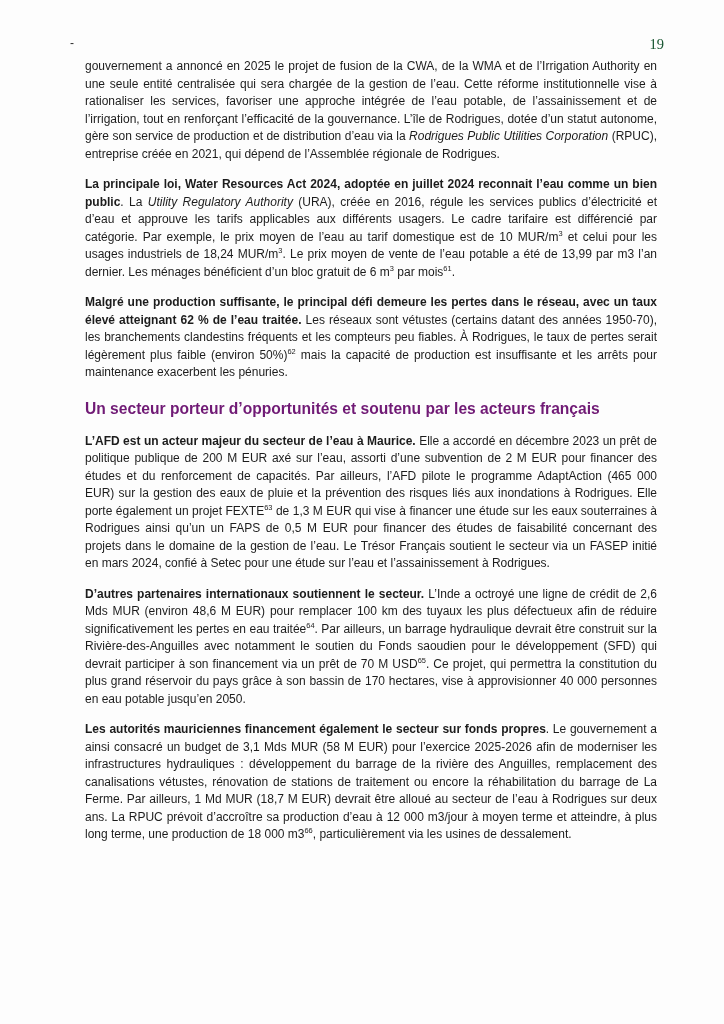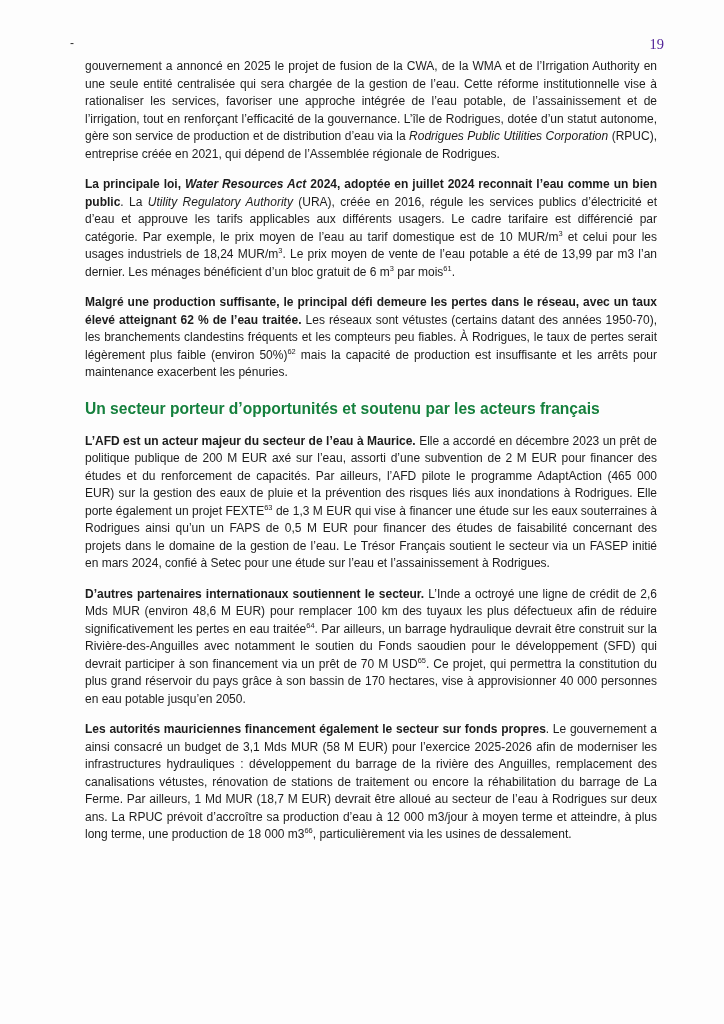--- a/index.html
+++ b/index.html
@@ -24,21 +24,21 @@
     justify-content: space-between;
     align-items: flex-start;
   }
   .header-dash {
     font-size: 12px;
     color: #2a2a2a;
   }
   .page-number {
     font-family: "Liberation Serif", "DejaVu Serif", serif;
     font-size: 14.5px;
-    color: #4c1d95;
+    color: #14532d;
   }
   .content {
     position: absolute;
     top: 58px; left: 85px;
     width: 572px;
   }
   p.body-para {
     margin: 0 0 13px 0;
     font-size: 12px;
     line-height: 17.5px;
@@ -48,40 +48,40 @@
   h2.section-heading {
     margin: 17px 0 14px 0;
     font-size: 15.6px;
     line-height: 20px;
     font-weight: bold;
     color: #32329b;
     text-align: left;
   }
   .b  { font-weight: bold; }
   .i  { font-style: italic; }
-  .bi { font-weight: bold; font-style: italic; }
+  .bi { font-weight: bold; }
   sup {
     font-size: 0.62em;
     line-height: 0;
     vertical-align: super;
   }
 </style>
 </head>
 <body style="background: rgb(253, 253, 253);">
 
 <div class="page">
 
   <div class="page-header">
     <span class="header-dash">-</span>
     <span class="page-number">19</span>
   </div>
 
   <div class="content">
     <p class="body-para" style="color: rgb(28, 28, 28);"><span>gouvernement a annoncé en 2025 le projet de fusion de la CWA, de la WMA et de l’Irrigation Authority en une seule entité centralisée qui sera chargée de la gestion de l’eau. Cette réforme institutionnelle vise à rationaliser les services, favoriser une approche intégrée de l’eau potable, de l’assainissement et de l’irrigation, tout en renforçant l’efficacité de la gouvernance. L’île de Rodrigues, dotée d’un statut autonome, gère son service de production et de distribution d’eau via la </span><span class="i">Rodrigues Public Utilities Corporation</span><span> (RPUC), entreprise créée en 2021, qui dépend de l’Assemblée régionale de Rodrigues.</span></p>
     <p class="body-para" style="color: rgb(28, 28, 28);"><span class="b">La principale loi, </span><span class="bi">Water Resources Act</span><span class="b"> 2024, adoptée en juillet 2024 reconnait l’eau comme un bien public</span><span>. La </span><span class="i">Utility Regulatory Authority</span><span> (URA), créée en 2016, régule les services publics d’électricité et d’eau et approuve les tarifs applicables aux différents usagers. Le cadre tarifaire est différencié par catégorie. Par exemple, le prix moyen de l’eau au tarif domestique est de 10 MUR/m</span><sup>3</sup><span> et celui pour les usages industriels de 18,24 MUR/m</span><sup>3</sup><span>. Le prix moyen de vente de l’eau potable a été de 13,99 par m3 l’an dernier. Les ménages bénéficient d’un bloc gratuit de 6 m</span><sup>3</sup><span> par mois</span><sup>61</sup><span>.</span></p>
     <p class="body-para" style="color: rgb(28, 28, 28);"><span class="b">Malgré une production suffisante, le principal défi demeure les pertes dans le réseau, avec un taux élevé atteignant 62 % de l’eau traitée.</span><span> Les réseaux sont vétustes (certains datant des années 1950-70), les branchements clandestins fréquents et les compteurs peu fiables. À Rodrigues, le taux de pertes serait légèrement plus faible (environ 50%)</span><sup>62</sup><span> mais la capacité de production est insuffisante et les arrêts pour maintenance exacerbent les pénuries.</span></p>
-    <h2 class="section-heading" style="color: #15803d;">Un secteur porteur d’opportunités et soutenu par les acteurs français</h2>
+    <h2 class="section-heading" style="color: #701a75;">Un secteur porteur d’opportunités et soutenu par les acteurs français</h2>
     <p class="body-para" style="color: rgb(28, 28, 28);"><span class="b">L’AFD est un acteur majeur du secteur de l’eau à Maurice.</span><span> Elle a accordé en décembre 2023 un prêt de politique publique de 200 M EUR axé sur l’eau, assorti d’une subvention de 2 M EUR pour financer des études et du renforcement de capacités. Par ailleurs, l’AFD pilote le programme AdaptAction (465 000 EUR) sur la gestion des eaux de pluie et la prévention des risques liés aux inondations à Rodrigues. Elle porte également un projet FEXTE</span><sup>63</sup><span> de 1,3 M EUR qui vise à financer une étude sur les eaux souterraines à Rodrigues ainsi qu’un un FAPS de 0,5 M EUR pour financer des études de faisabilité concernant des projets dans le domaine de la gestion de l’eau. Le Trésor Français soutient le secteur via un FASEP initié en mars 2024, confié à Setec pour une étude sur l’eau et l’assainissement à Rodrigues.</span></p>
     <p class="body-para" style="color: rgb(28, 28, 28);"><span class="b">D’autres partenaires internationaux soutiennent le secteur.</span><span> L’Inde a octroyé une ligne de crédit de 2,6 Mds MUR (environ 48,6 M EUR) pour remplacer 100 km des tuyaux les plus défectueux afin de réduire significativement les pertes en eau traitée</span><sup>64</sup><span>. Par ailleurs, un barrage hydraulique devrait être construit sur la Rivière-des-Anguilles avec notamment le soutien du Fonds saoudien pour le développement (SFD) qui devrait participer à son financement via un prêt de 70 M USD</span><sup>65</sup><span>. Ce projet, qui permettra la constitution du plus grand réservoir du pays grâce à son bassin de 170 hectares, vise à approvisionner 40 000 personnes en eau potable jusqu’en 2050.</span></p>
     <p class="body-para" style="color: rgb(28, 28, 28);"><span class="b">Les autorités mauriciennes financement également le secteur sur fonds propres</span><span>. Le gouvernement a ainsi consacré un budget de 3,1 Mds MUR (58 M EUR) pour l’exercice 2025-2026 afin de moderniser les infrastructures hydrauliques : développement du barrage de la rivière des Anguilles, remplacement des canalisations vétustes, rénovation de stations de traitement ou encore la réhabilitation du barrage de La Ferme. Par ailleurs, 1 Md MUR (18,7 M EUR) devrait être alloué au secteur de l’eau à Rodrigues sur deux ans. La RPUC prévoit d’accroître sa production d’eau à 12 000 m3/jour à moyen terme et atteindre, à plus long terme, une production de 18 000 m3</span><sup>66</sup><span>, particulièrement via les usines de dessalement.</span></p>
   </div>
 
 </div>
 
 </body></html>

